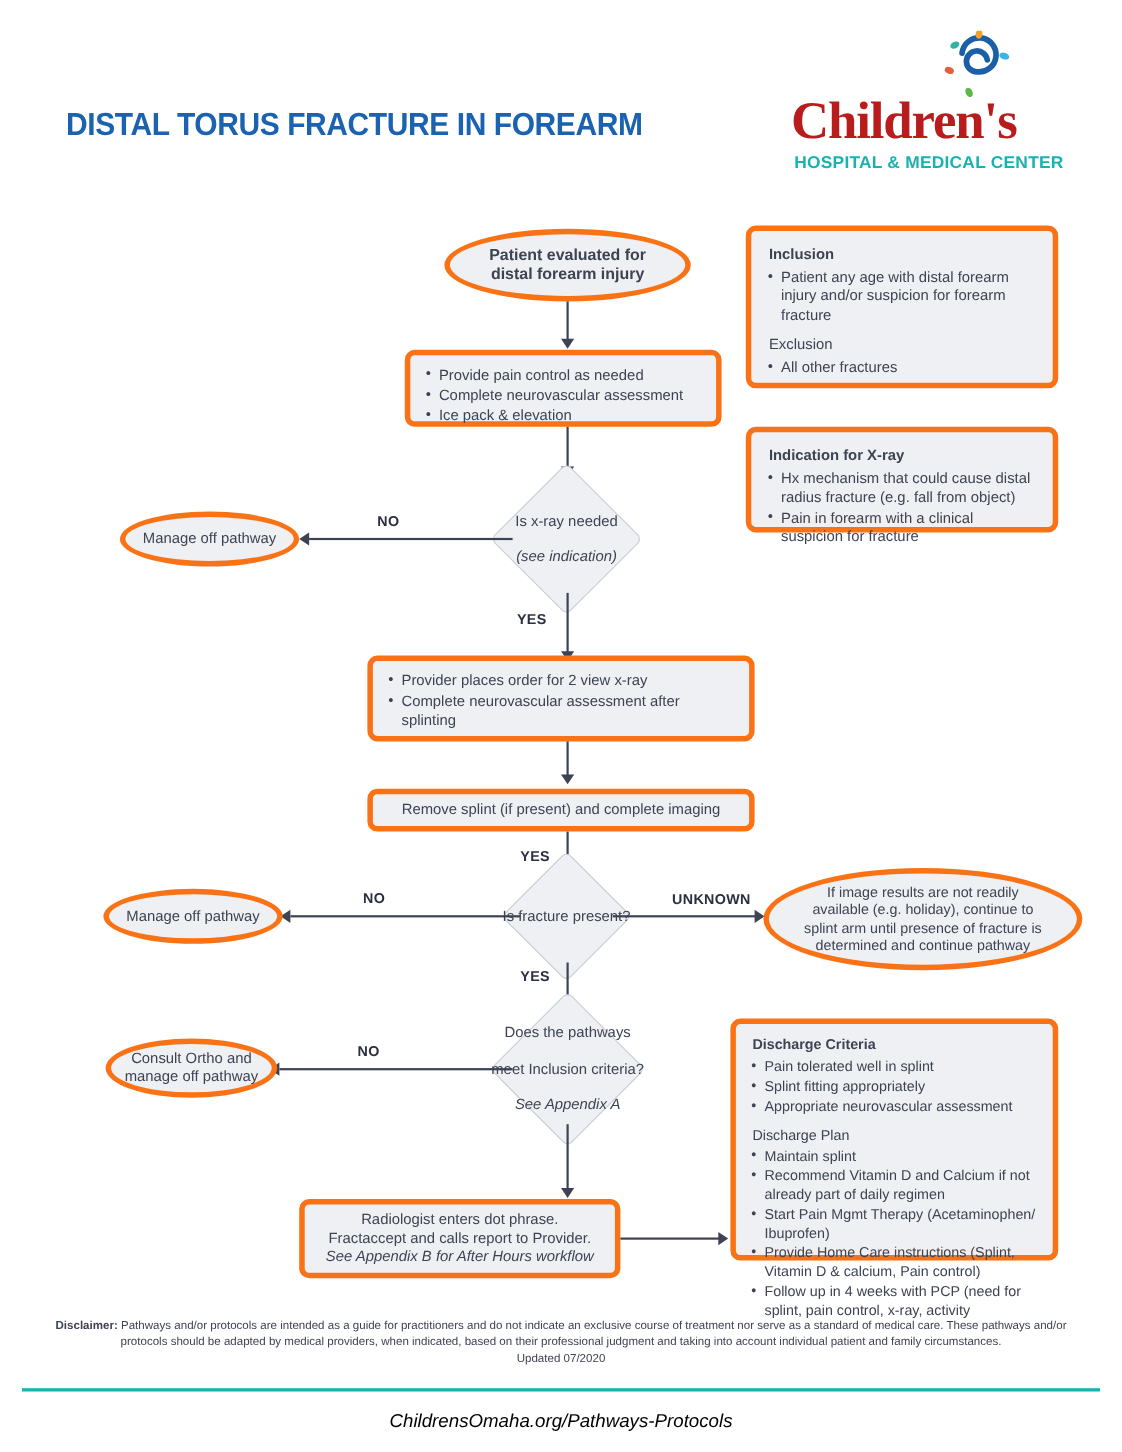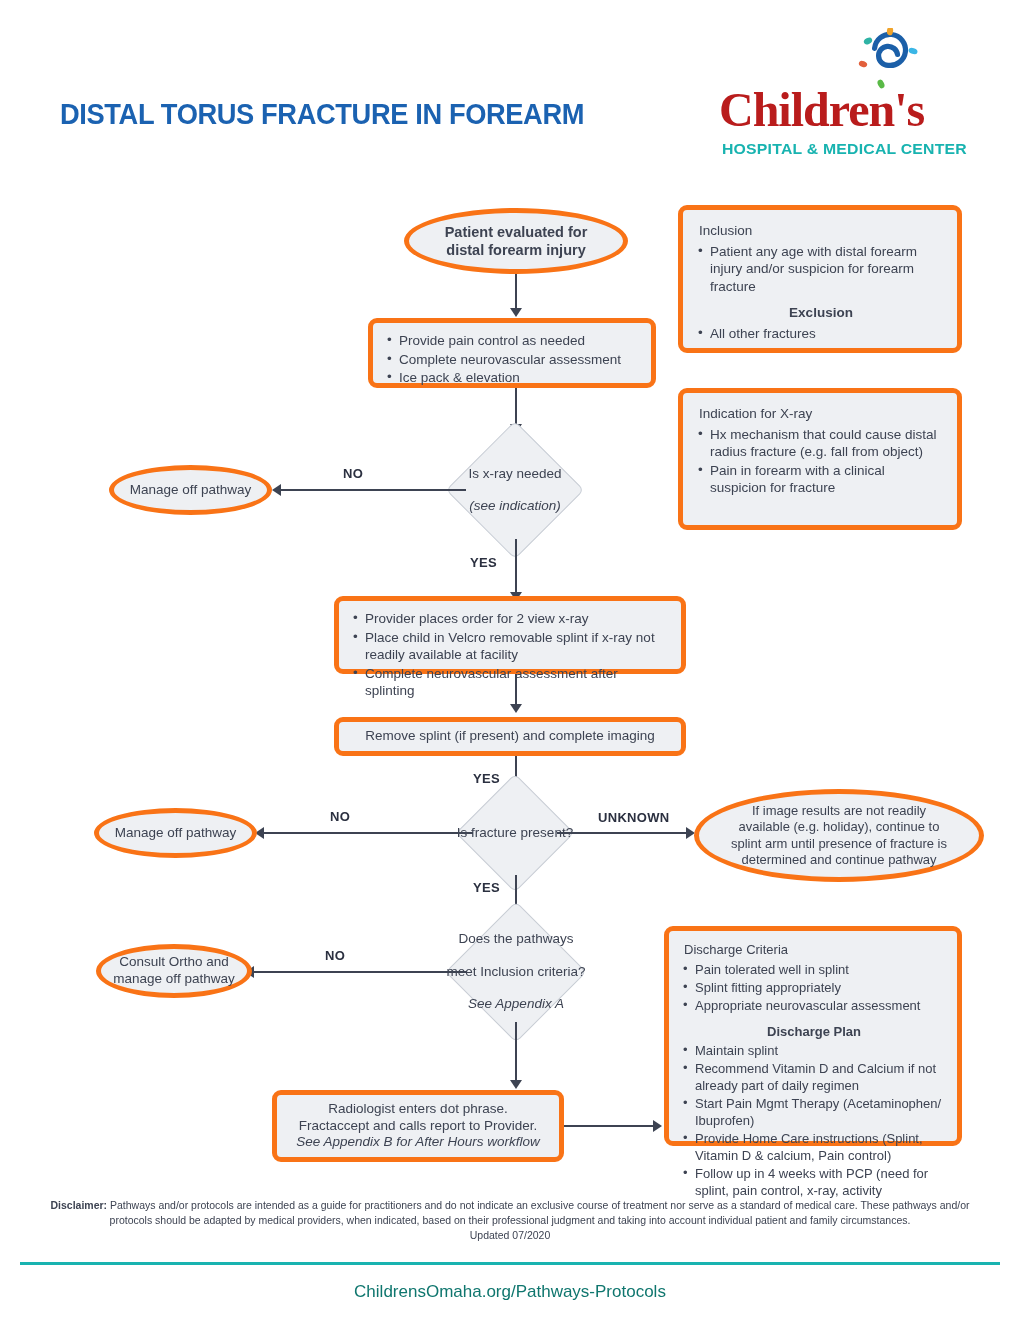--- a/index.html
+++ b/index.html
@@ -50,35 +50,35 @@
   }
   .diamond-text{
     position:absolute; text-align:center; line-height:1.22;
     display:flex; flex-direction:column; justify-content:center; align-items:center;gap:16px;
   }
   .ctr{display:flex; align-items:center; justify-content:center; text-align:center; line-height:1.25;}
   .pad{padding:9px 13px; line-height:1.3;}
   ul.b{margin:0; padding:0; list-style:none;}
   ul.b li{position:relative; padding-left:13px; margin:0 0 1px 0;}
   ul.b li:before{content:"\2022"; position:absolute; left:1px; top:-1px;}
-  .hd{font-weight:normal; margin:0 0 3px 2px;}
-  .hd2{font-weight:bold; margin:9px 0 3px 2px;text-align:center;}
+  .hd{font-weight:bold; margin:0 0 3px 2px;}
+  .hd2{font-weight:normal; margin:9px 0 3px 2px;}
   .ital{font-style:italic;}
   .bold{font-weight:bold;}
   
   .vline{position:absolute; width:2px; background:#3d4352;}
   .hline{position:absolute; height:2px; background:#3d4352;}
   .arr-d{position:absolute; width:0;height:0;border-left:6px solid transparent;border-right:6px solid transparent;border-top:9px solid #3d4352;}
   .arr-l{position:absolute; width:0;height:0;border-top:6px solid transparent;border-bottom:6px solid transparent;border-right:9px solid #3d4352;}
   .arr-r{position:absolute; width:0;height:0;border-top:6px solid transparent;border-bottom:6px solid transparent;border-left:9px solid #3d4352;}
   .elbl{position:absolute; font-size:13px; font-weight:bold; color:#2b3040; letter-spacing:.3px;}
   
   .disc{position:absolute; left:40px; top:1198px; width:940px; font-size:10.5px; line-height:1.45; text-align:center; color:#3d4352;}
   .tealrule{position:absolute; left:20px; top:1262px; width:980px; height:3px; background:#18b3b0;}
-  .url{position:absolute; left:0; top:1282px; width:1020px; text-align:center; font-size:17px; color:#0f766e;}
+  .url{position:absolute; left:0; top:1282px; width:1020px; text-align:center; font-size:17px; color:#000000;font-style:italic;}
 </style>
 </head>
 <body>
 
 <div class="header">
   <div class="title">DISTAL TORUS FRACTURE IN FOREARM</div>
 
   <div class="logo">
     <div class="swirl">
       <svg width="66" height="66" viewBox="0 0 66 66">
@@ -132,21 +132,20 @@
   <span>Manage off pathway</span>
 </div>
 
 <div class="vline" style="left:515px; top:539px; height:58px;"></div>
 <div class="arr-d" style="left:510px; top:592px;"></div>
 <div class="elbl" style="left:470px; top:555px;">YES</div>
 
 <div class="node rbox pad" style="left:334px; top:596px; width:352px; height:78px; font-size:13.5px;">
   <ul class="b">
     <li>Provider places order for 2 view x-ray</li>
-    <li>Place child in Velcro removable splint if x-ray not readily available at facility</li>
     <li>Complete neurovascular assessment after splinting</li>
   </ul>
 </div>
 
 <div class="vline" style="left:515px; top:674px; height:32px;"></div>
 <div class="arr-d" style="left:510px; top:704px;"></div>
 
 <div class="node rbox ctr" style="left:334px; top:717px; width:352px; height:39px; font-size:13.5px;">
   <span>Remove splint (if present) and complete imaging</span>
 </div>
@@ -163,21 +162,21 @@
 <div class="hline" style="left:264px; top:832px; width:209px;"></div>
 <div class="arr-l" style="left:255px; top:827px;"></div>
 <div class="elbl" style="left:330px; top:809px;">NO</div>
 
 <div class="node ellipse ctr" style="left:94px; top:808px; width:163px; height:50px; font-size:13.5px;">
   <span>Manage off pathway</span>
 </div>
 
 <div class="hline" style="left:557px; top:832px; width:130px;"></div>
 <div class="arr-r" style="left:686px; top:827px;"></div>
-<div class="elbl" style="left:598px; top:810px;text-align:right;">UNKNOWN</div>
+<div class="elbl" style="left:611px; top:810px;text-align:right;">UNKNOWN</div>
 
 <div class="node ellipse ctr" style="left:694px; top:789px; width:290px; height:93px; font-size:13px; padding:0 30px;">
   <span>If image results are not readily available (e.g. holiday), continue to splint arm until presence of fracture is determined and continue pathway</span>
 </div>
 
 <div class="vline" style="left:515px; top:875px; height:48px;"></div>
 <div class="arr-d" style="left:510px; top:920px;"></div>
 <div class="elbl" style="left:473px; top:880px;">YES</div>
 
 <div class="diamond" style="left:466px; top:922px; width:100px; height:100px;"></div>
@@ -216,21 +215,21 @@
   <div class="hd">Inclusion</div>
   <ul class="b">
     <li>Patient any age with distal forearm injury and/or suspicion for forearm fracture</li>
   </ul>
   <div class="hd2">Exclusion</div>
   <ul class="b">
     <li>All other fractures</li>
   </ul>
 </div>
 
-<div class="node rbox pad" style="left:678px; top:388px; width:284px; height:142px; font-size:13.5px; padding:12px 14px;">
+<div class="node rbox pad" style="left:678px; top:388px; width:284px; height:96px; font-size:13.5px; padding:12px 14px;">
   <div class="hd">Indication for X-ray</div>
   <ul class="b">
     <li>Hx mechanism that could cause distal radius fracture (e.g. fall from object)</li>
     <li>Pain in forearm with a clinical suspicion for fracture</li>
   </ul>
 </div>
 
 <div class="node rbox pad" style="left:664px; top:926px; width:298px; height:220px; font-size:13px; padding:11px 13px;">
   <div class="hd">Discharge Criteria</div>
   <ul class="b">

